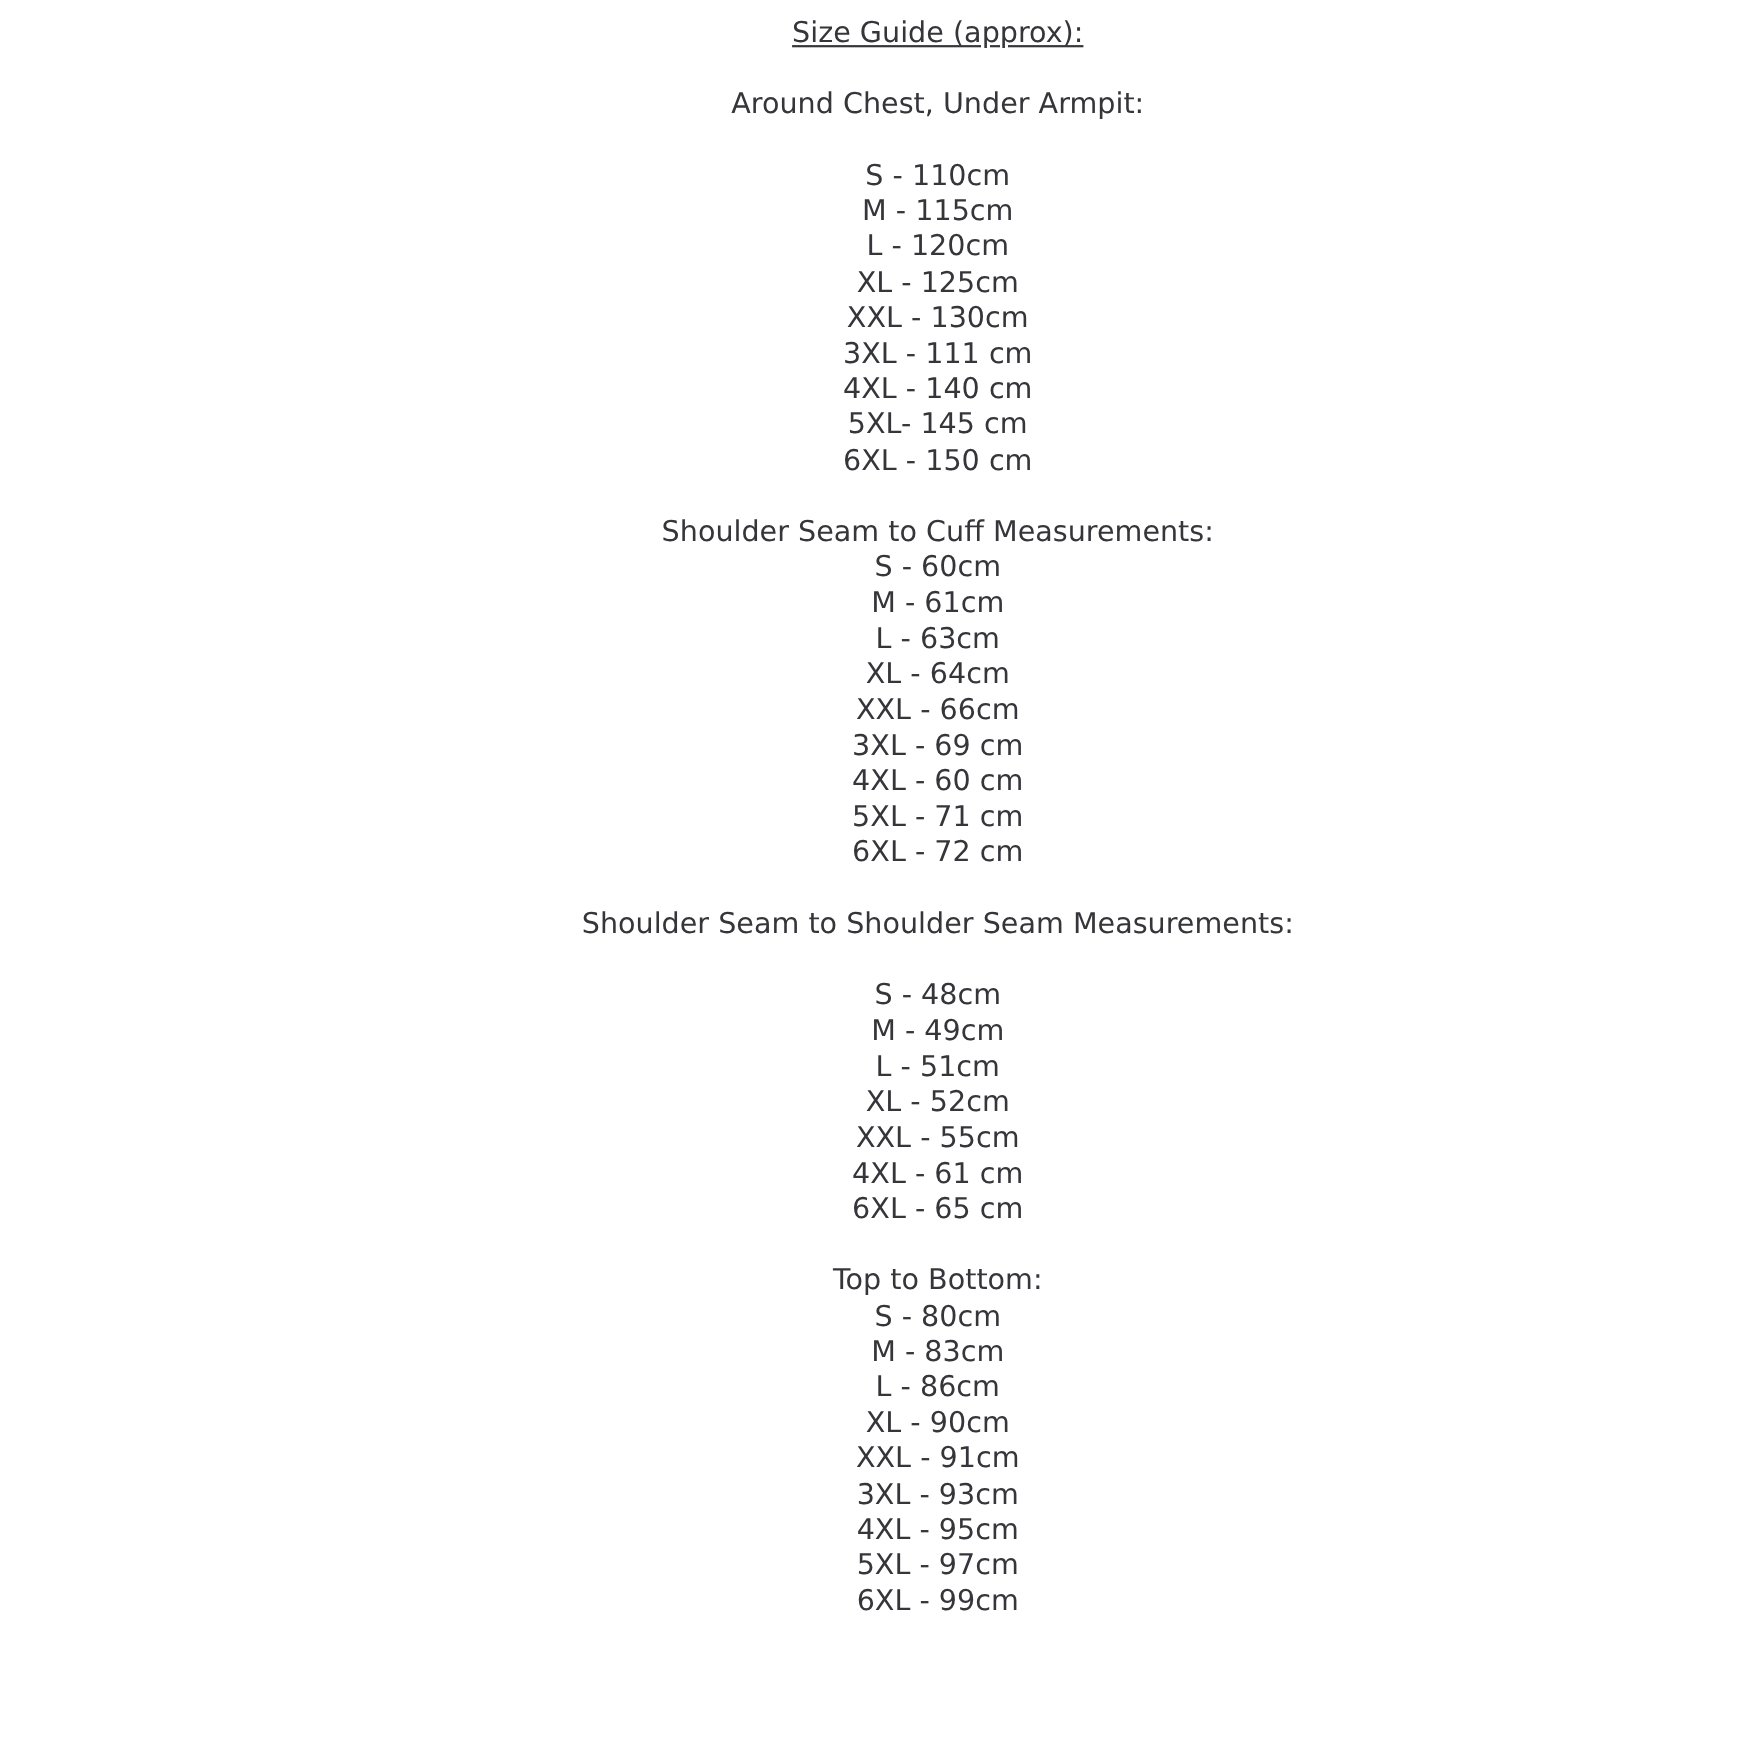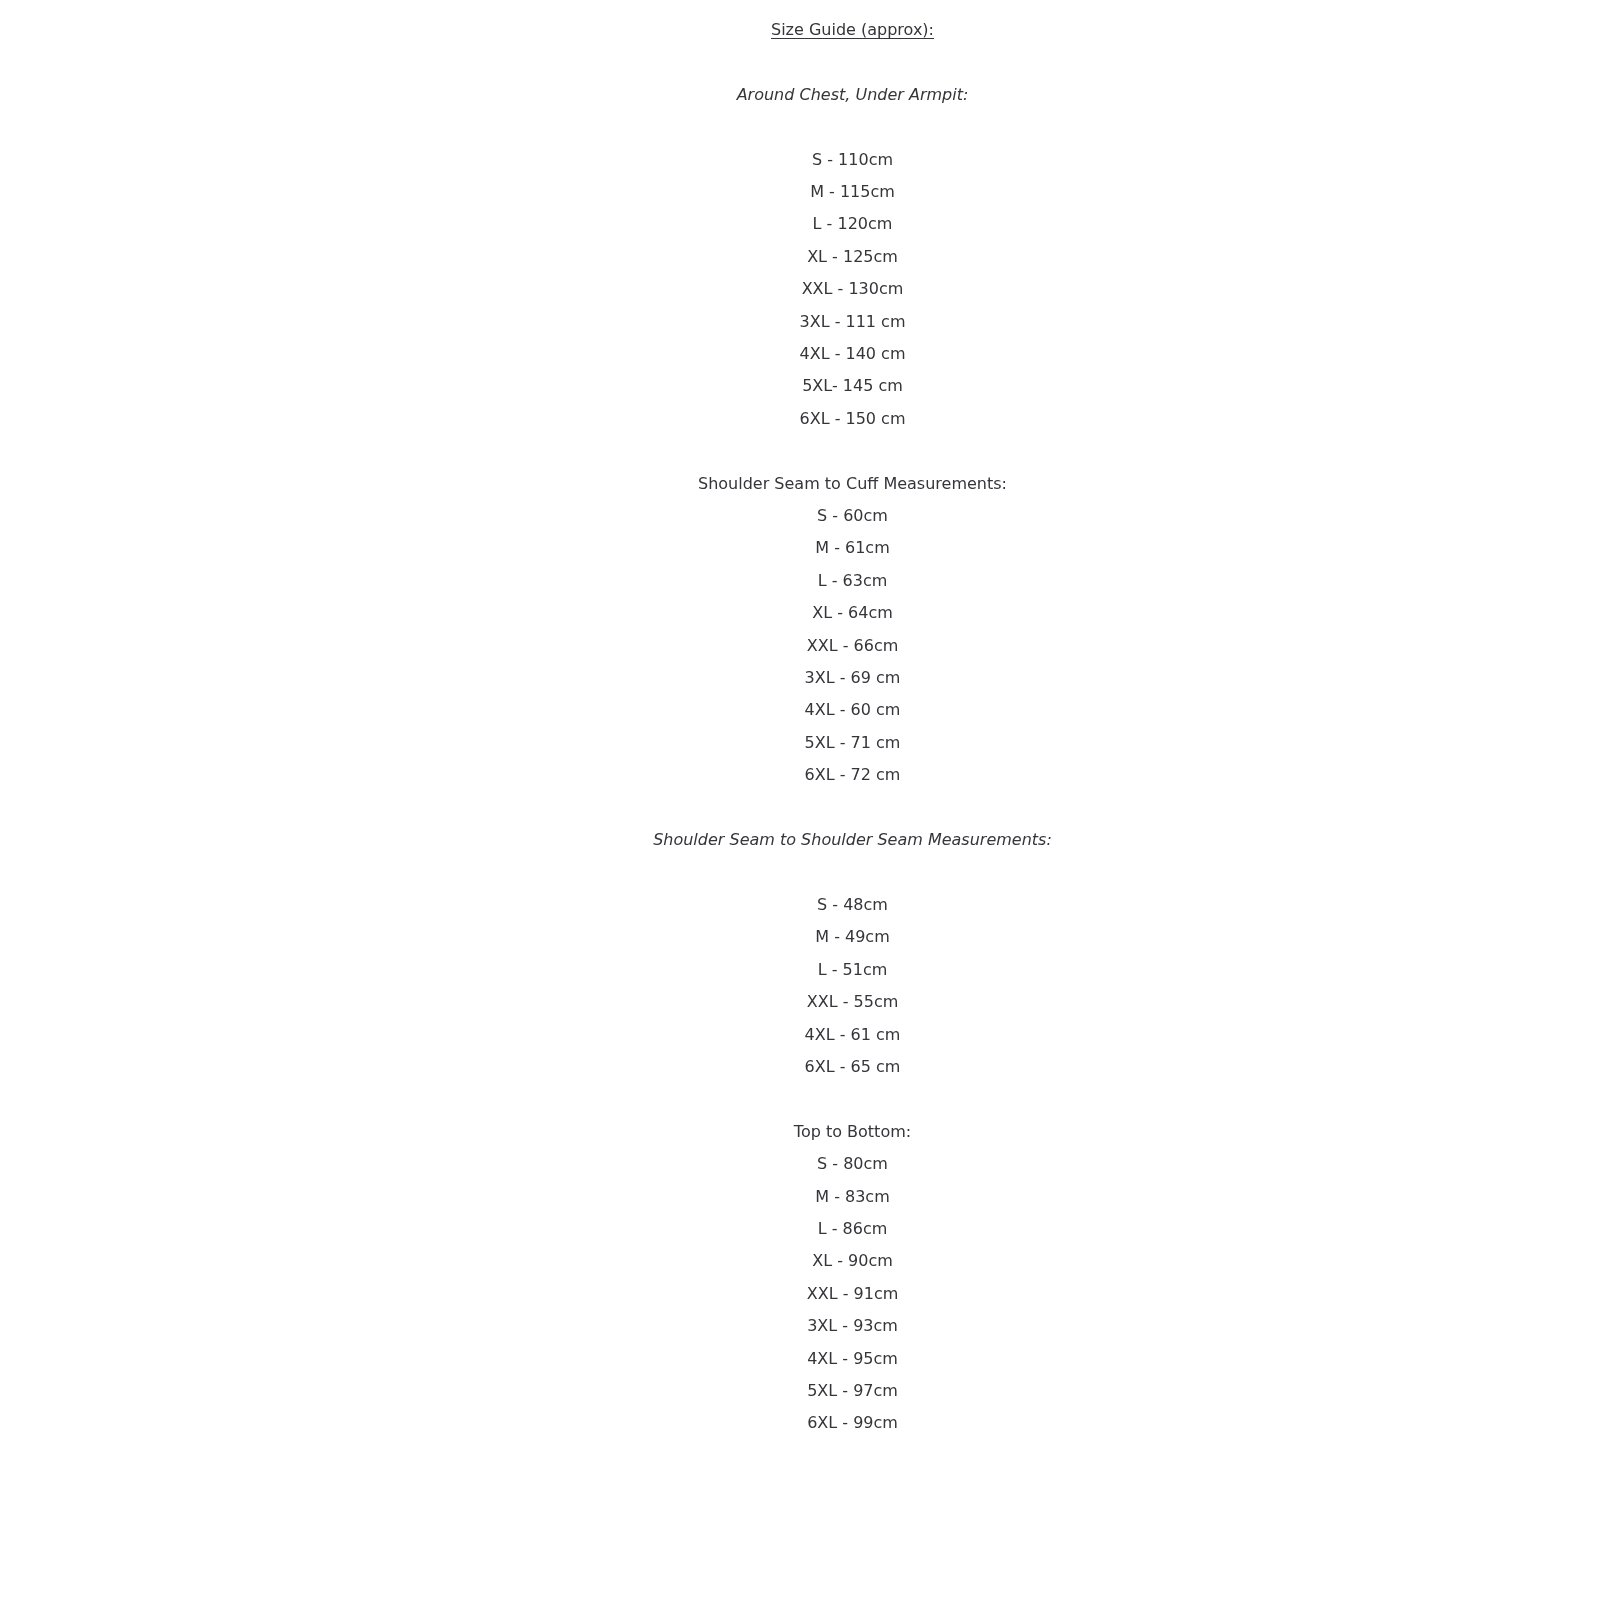--- a/index.html
+++ b/index.html
@@ -9,36 +9,35 @@
   }
   .doc {
     position: relative;
     width: 1600px;
     height: 1600px;
     box-sizing: border-box;
     padding-top: 14px;
     padding-left: 105px; 
     overflow: hidden;
     font-family: "DejaVu Sans", "Liberation Sans", sans-serif;
-    font-size: 16px;
+    font-size: 26px;
     line-height: 32.4px;
     color: #35353a;
     text-align: center;
     -webkit-font-smoothing: antialiased;
   }
   .title {
     text-decoration: underline;
     text-underline-offset: 3px;
   }
   .section-heading {
     margin-top: 32.4px; 
   }
   .gap-after {
     margin-bottom: 32.4px; 
-    font-style: italic;
   }
   .line {
     white-space: pre;
   }
 </style>
 </head>
 <body>
 
 <div class="doc">
   <div class="title line">Size Guide (approx):</div>
@@ -73,20 +72,21 @@
           <div class="line">6XL - 72 cm</div>
         </div>
   </section>
 
   <section>
     <div class="section-heading line gap-after">Shoulder Seam to Shoulder Seam Measurements:</div>
     <div>
           <div class="line">S - 48cm</div>
           <div class="line">M - 49cm</div>
           <div class="line">L - 51cm</div>
+          <div class="line">XL - 52cm</div>
           <div class="line">XXL - 55cm</div>
           <div class="line">4XL - 61 cm</div>
           <div class="line">6XL - 65 cm</div>
         </div>
   </section>
 
   <section>
     <div class="section-heading line">Top to Bottom:</div>
     <div>
           <div class="line">S - 80cm</div>

